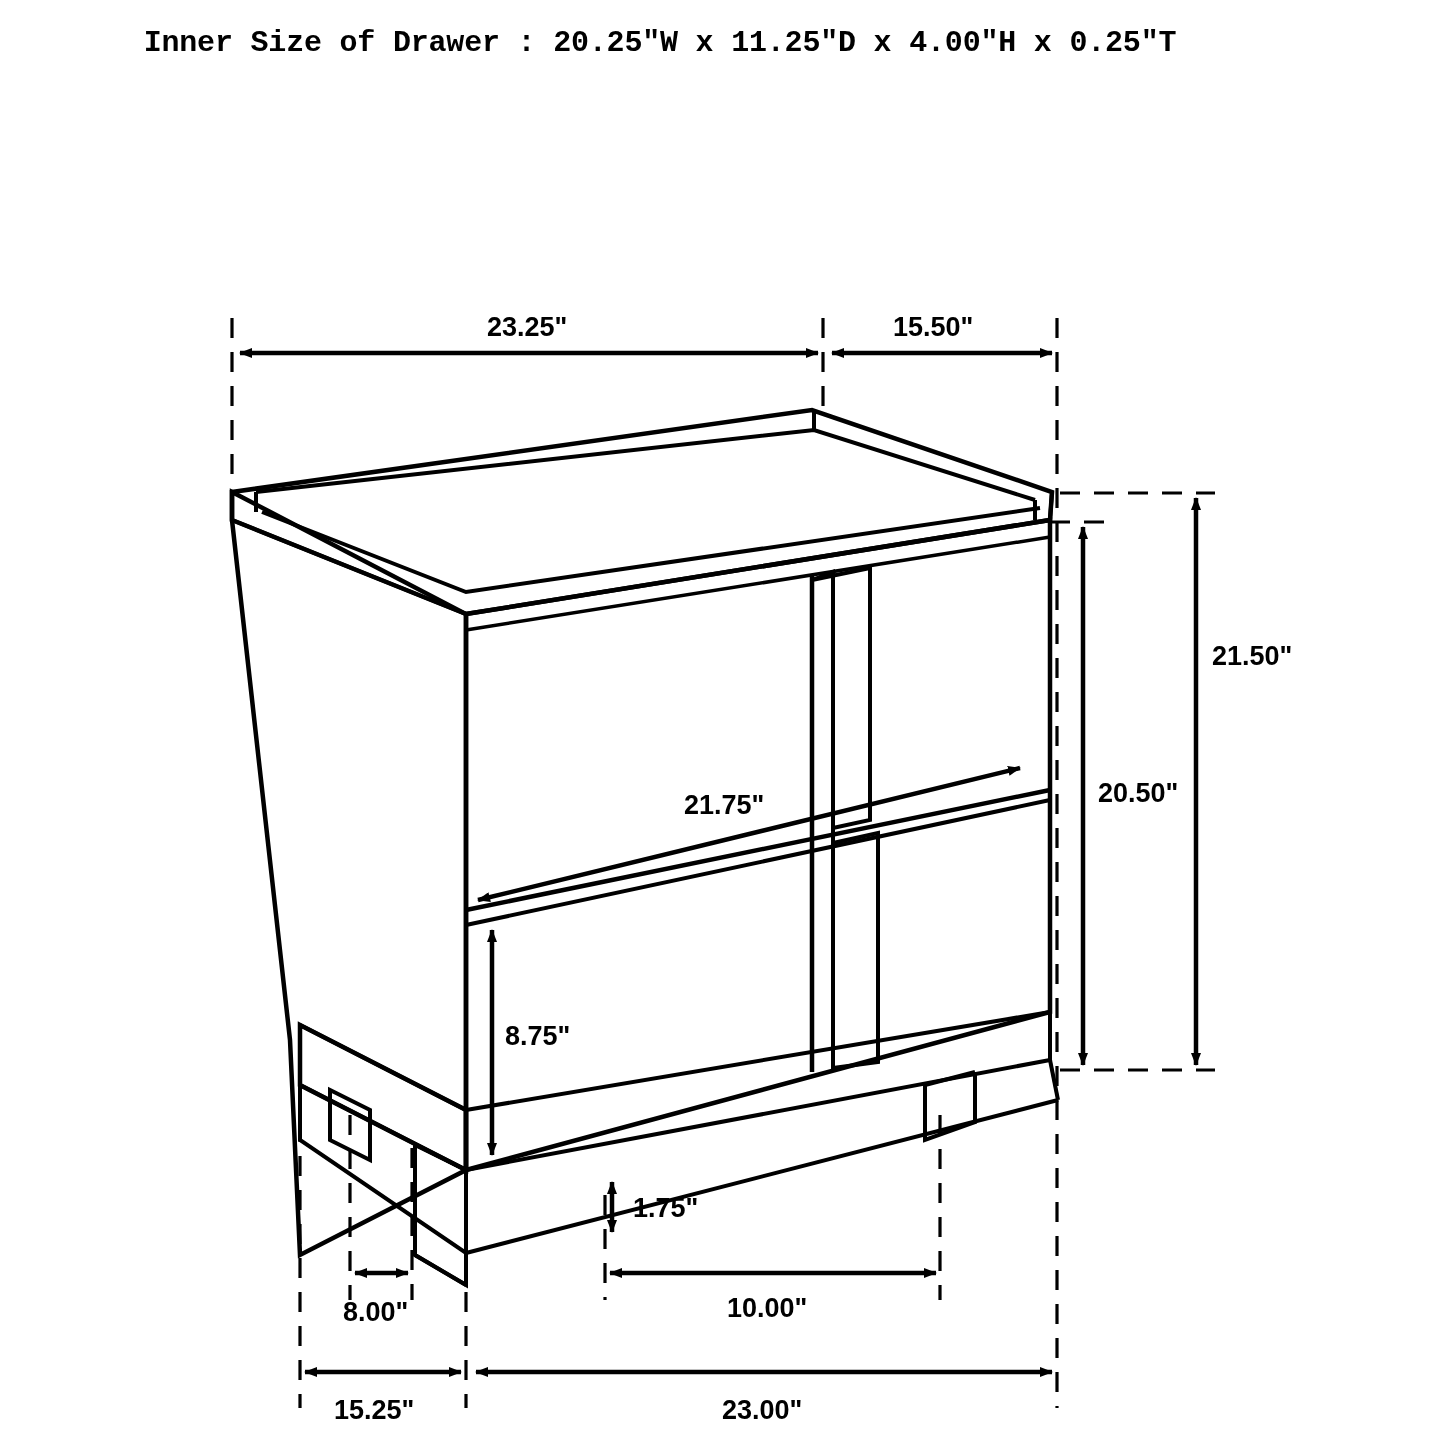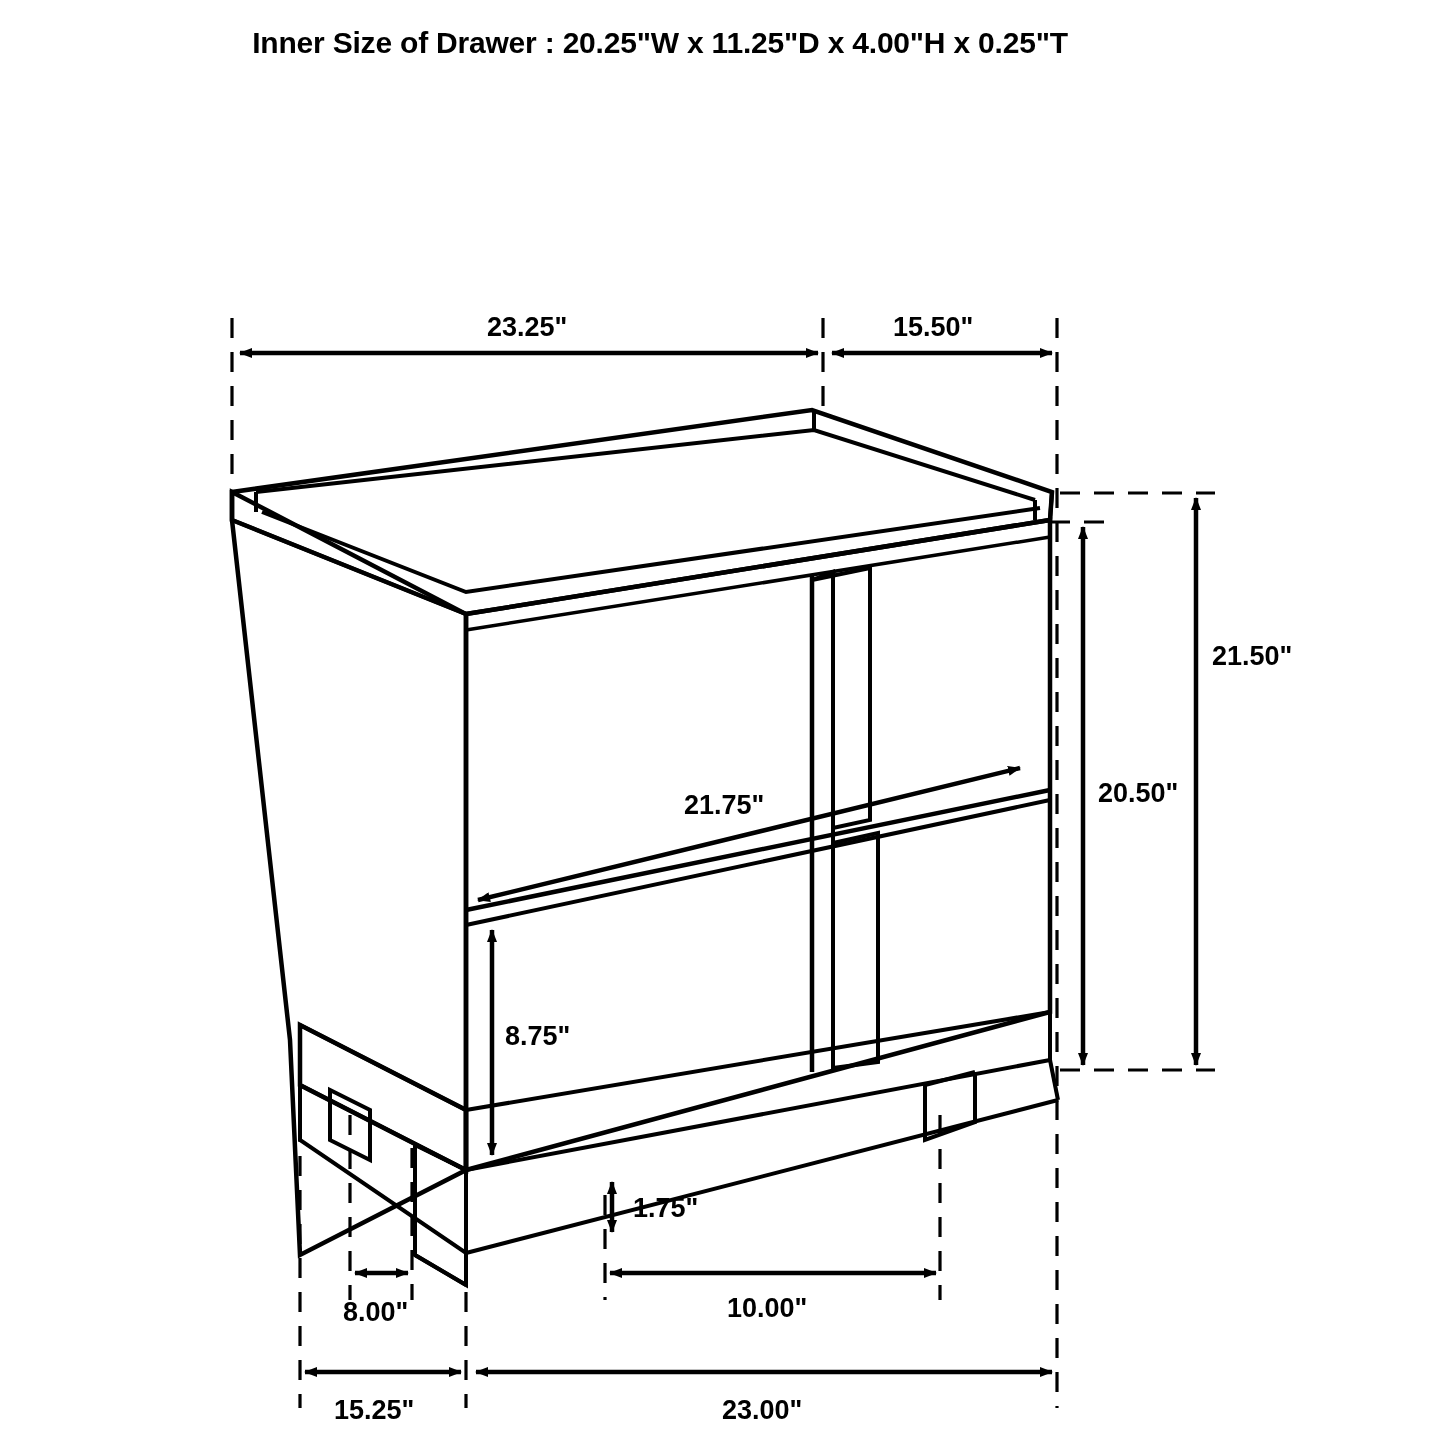--- a/index.html
+++ b/index.html
@@ -23,20 +23,21 @@
   #title {
     position: absolute;
     left: 0;
     top: 26px;
     width: 1320px;
     text-align: center;
     font-size: 30px;
     font-weight: bold;
     letter-spacing: -0.2px;
     white-space: nowrap;
+    font-family: Liberation Mono, monospace;
   }
   svg#drawing {
     position: absolute;
     left: 0;
     top: 0;
     width: 1445px;
     height: 1445px;
   }
   .dim-label {
     position: absolute;

